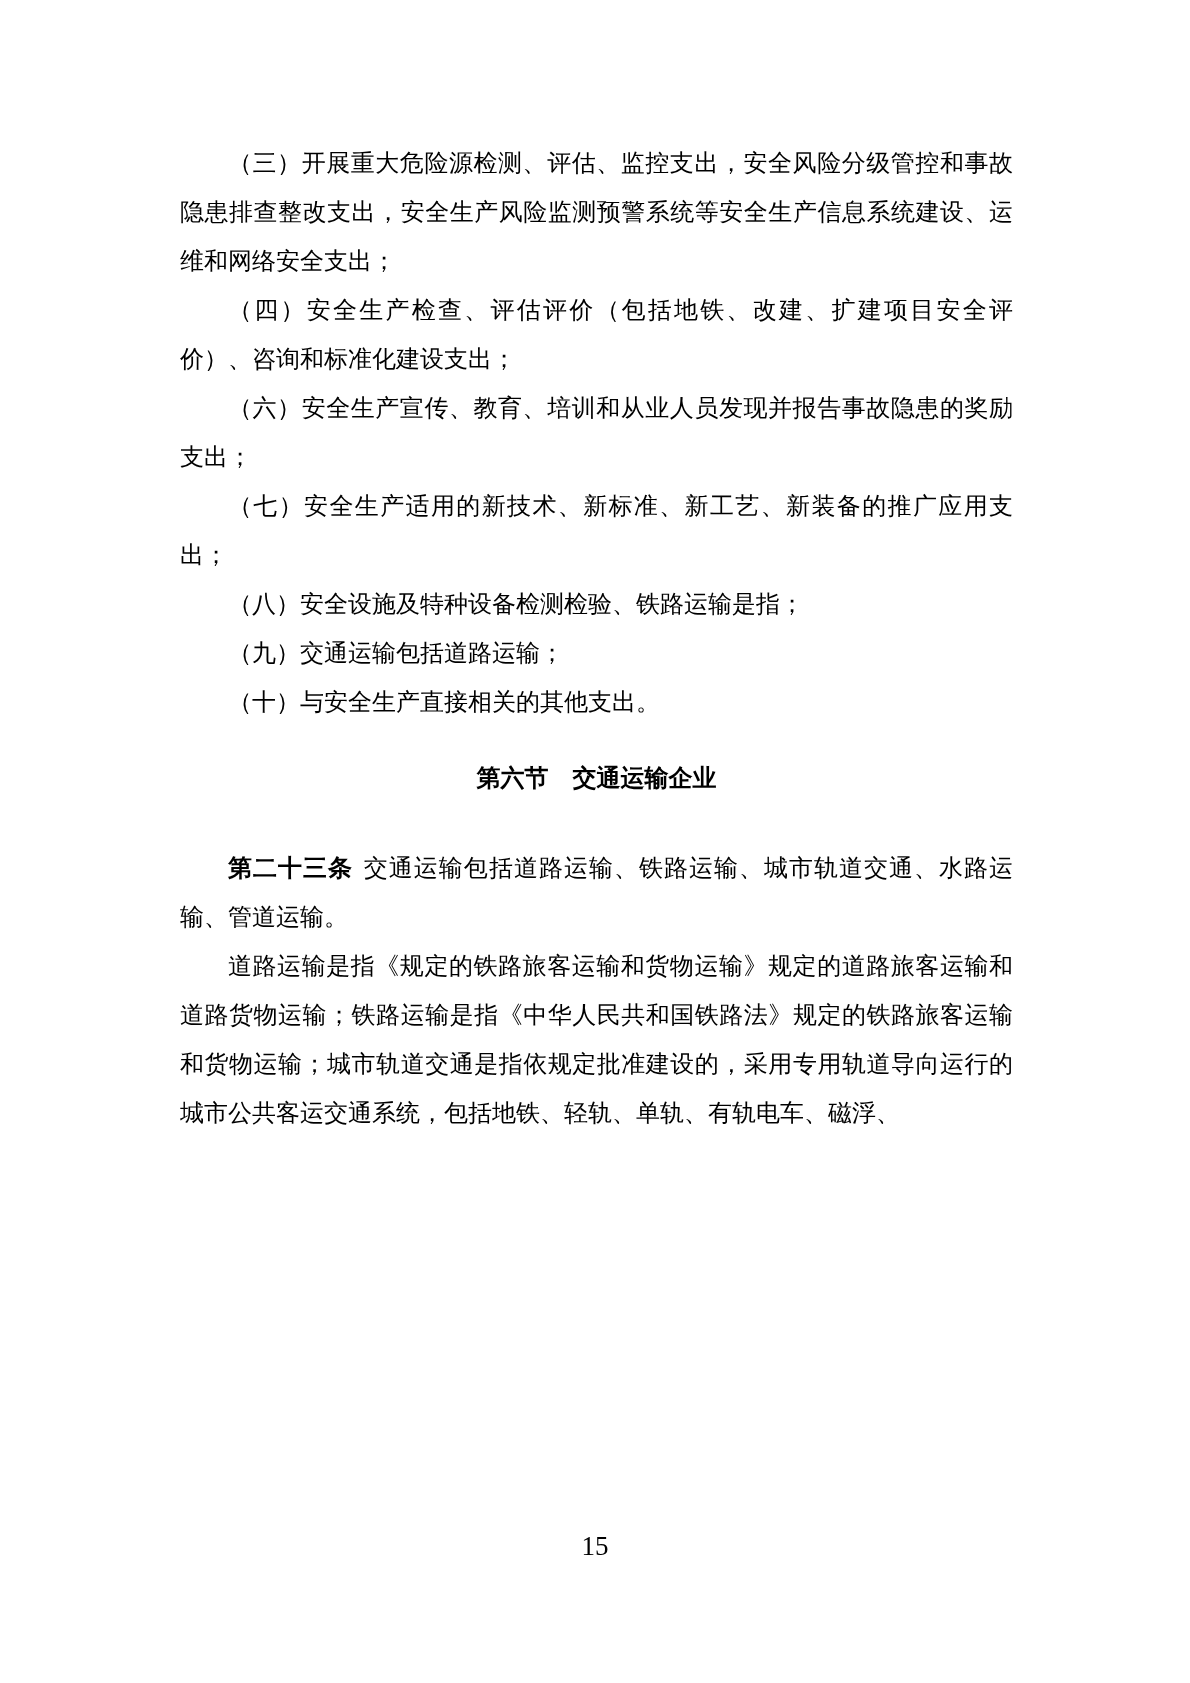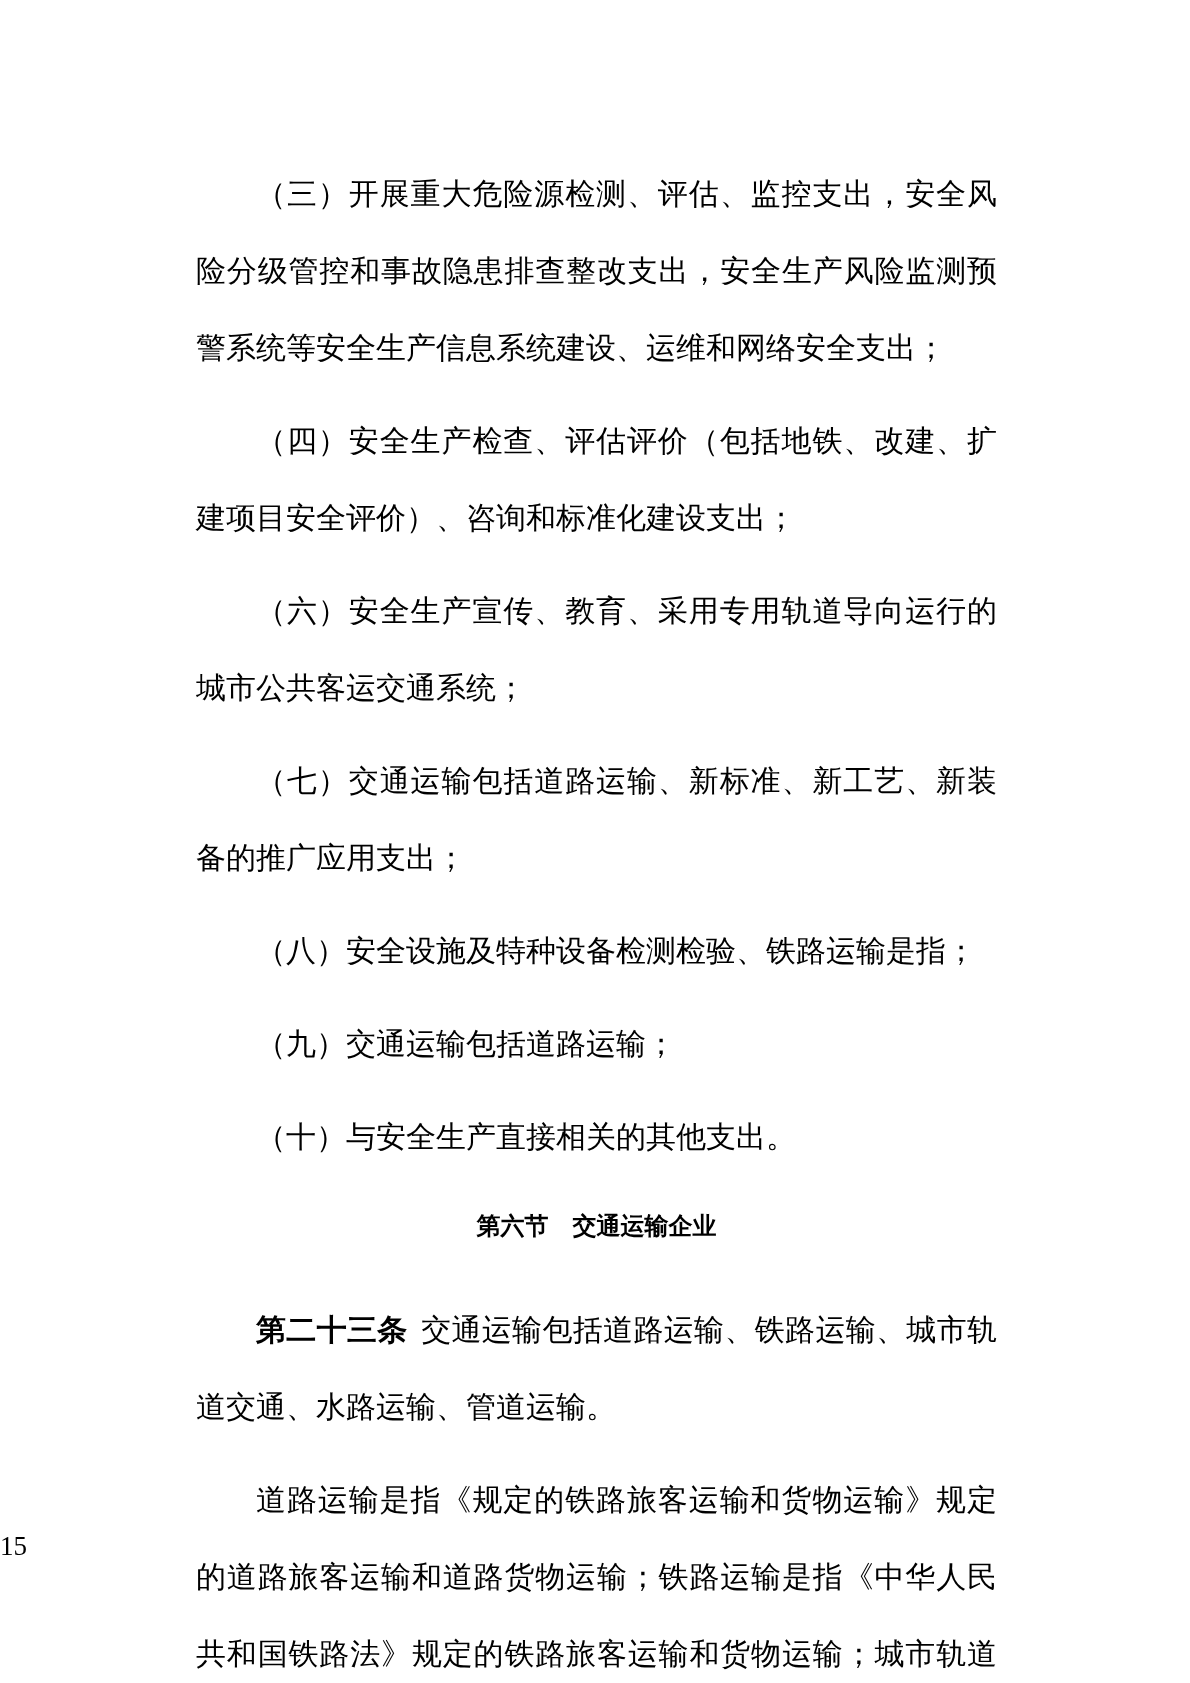--- a/index.html
+++ b/index.html
@@ -16,23 +16,23 @@
     color: #000000;
     font-family: "Liberation Serif", "DejaVu Serif", serif;
   }
   .content {
     position: absolute;
     left: 180px;
     top: 139px;
     width: 833px;
   }
   .para {
-    margin: 16px;
-    font-size: 30px;
-    line-height: 77px;
+    margin: 0;
+    font-size: 24px;
+    line-height: 49px;
     text-align: justify;
     text-align-last: left;
     text-justify: inter-ideograph;
     text-indent: 2em;
     word-break: break-all;
   }
   .section-heading {
     margin: 20px 0 34px 0;
     font-size: 24px;
     line-height: 62px;
@@ -44,35 +44,35 @@
   .lead {
     font-weight: 700;
     font-family: "Liberation Sans", "DejaVu Sans", sans-serif;
     margin-right: 0.45em;
   }
   .page-number {
     position: absolute;
     left: 0;
     right: 0;
     top: 1528px;
-    text-align: left;
+    text-align: center;
     font-size: 27px;
     line-height: 36px;
     color: #000000;
   }
 </style>
 </head>
 <body>
 
 <div class="page">
   <div class="content">
     <p class="para">（三）开展重大危险源检测、评估、监控支出，安全风险分级管控和事故隐患排查整改支出，安全生产风险监测预警系统等安全生产信息系统建设、运维和网络安全支出；</p>
     <p class="para">（四）安全生产检查、评估评价（包括地铁、改建、扩建项目安全评价）、咨询和标准化建设支出；</p>
-    <p class="para">（六）安全生产宣传、教育、采用专用轨道导向运行的城市公共客运交通系统；</p>
-    <p class="para">（七）交通运输包括道路运输、新标准、新工艺、新装备的推广应用支出；</p>
+    <p class="para">（六）安全生产宣传、教育、培训和从业人员发现并报告事故隐患的奖励支出；</p>
+    <p class="para">（七）安全生产适用的新技术、新标准、新工艺、新装备的推广应用支出；</p>
     <p class="para">（八）安全设施及特种设备检测检验、铁路运输是指；</p>
     <p class="para">（九）交通运输包括道路运输；</p>
     <p class="para">（十）与安全生产直接相关的其他支出。</p>
 
     <h2 class="section-heading">第六节　交通运输企业</h2>
 
     <p class="para">
       <span class="lead">第二十三条</span><span>交通运输包括道路运输、铁路运输、城市轨道交通、水路运输、管道运输。</span>
     </p>
 

